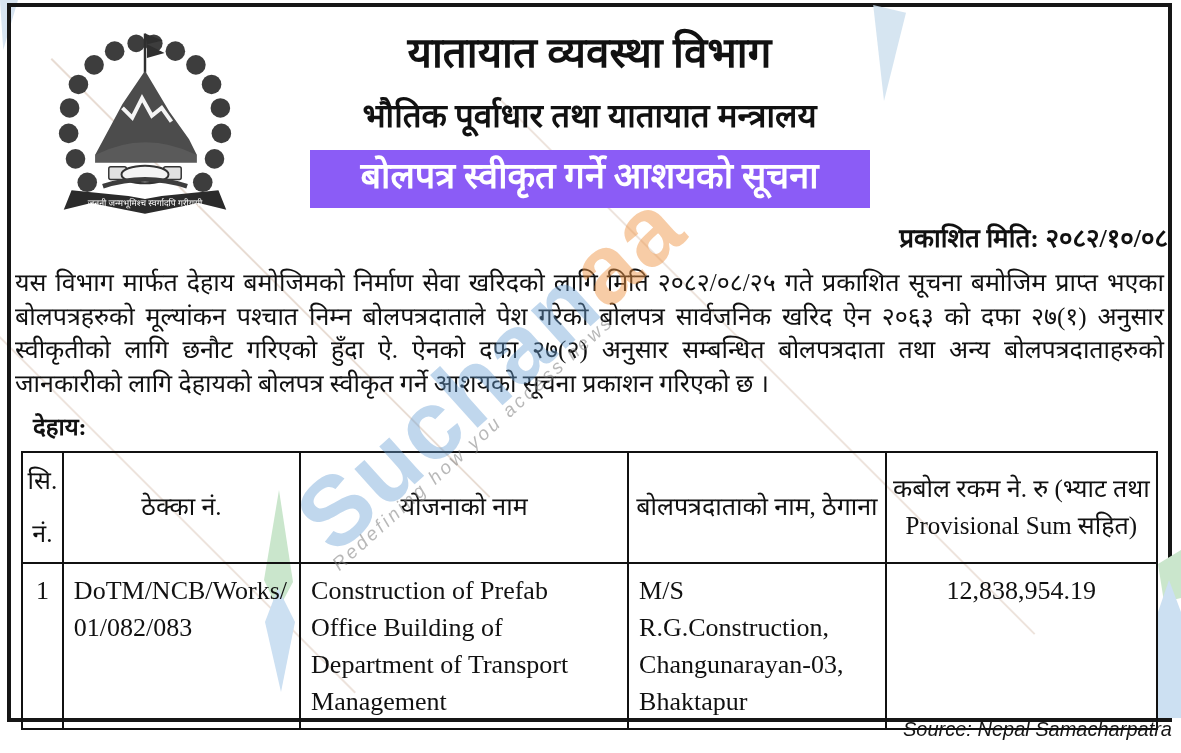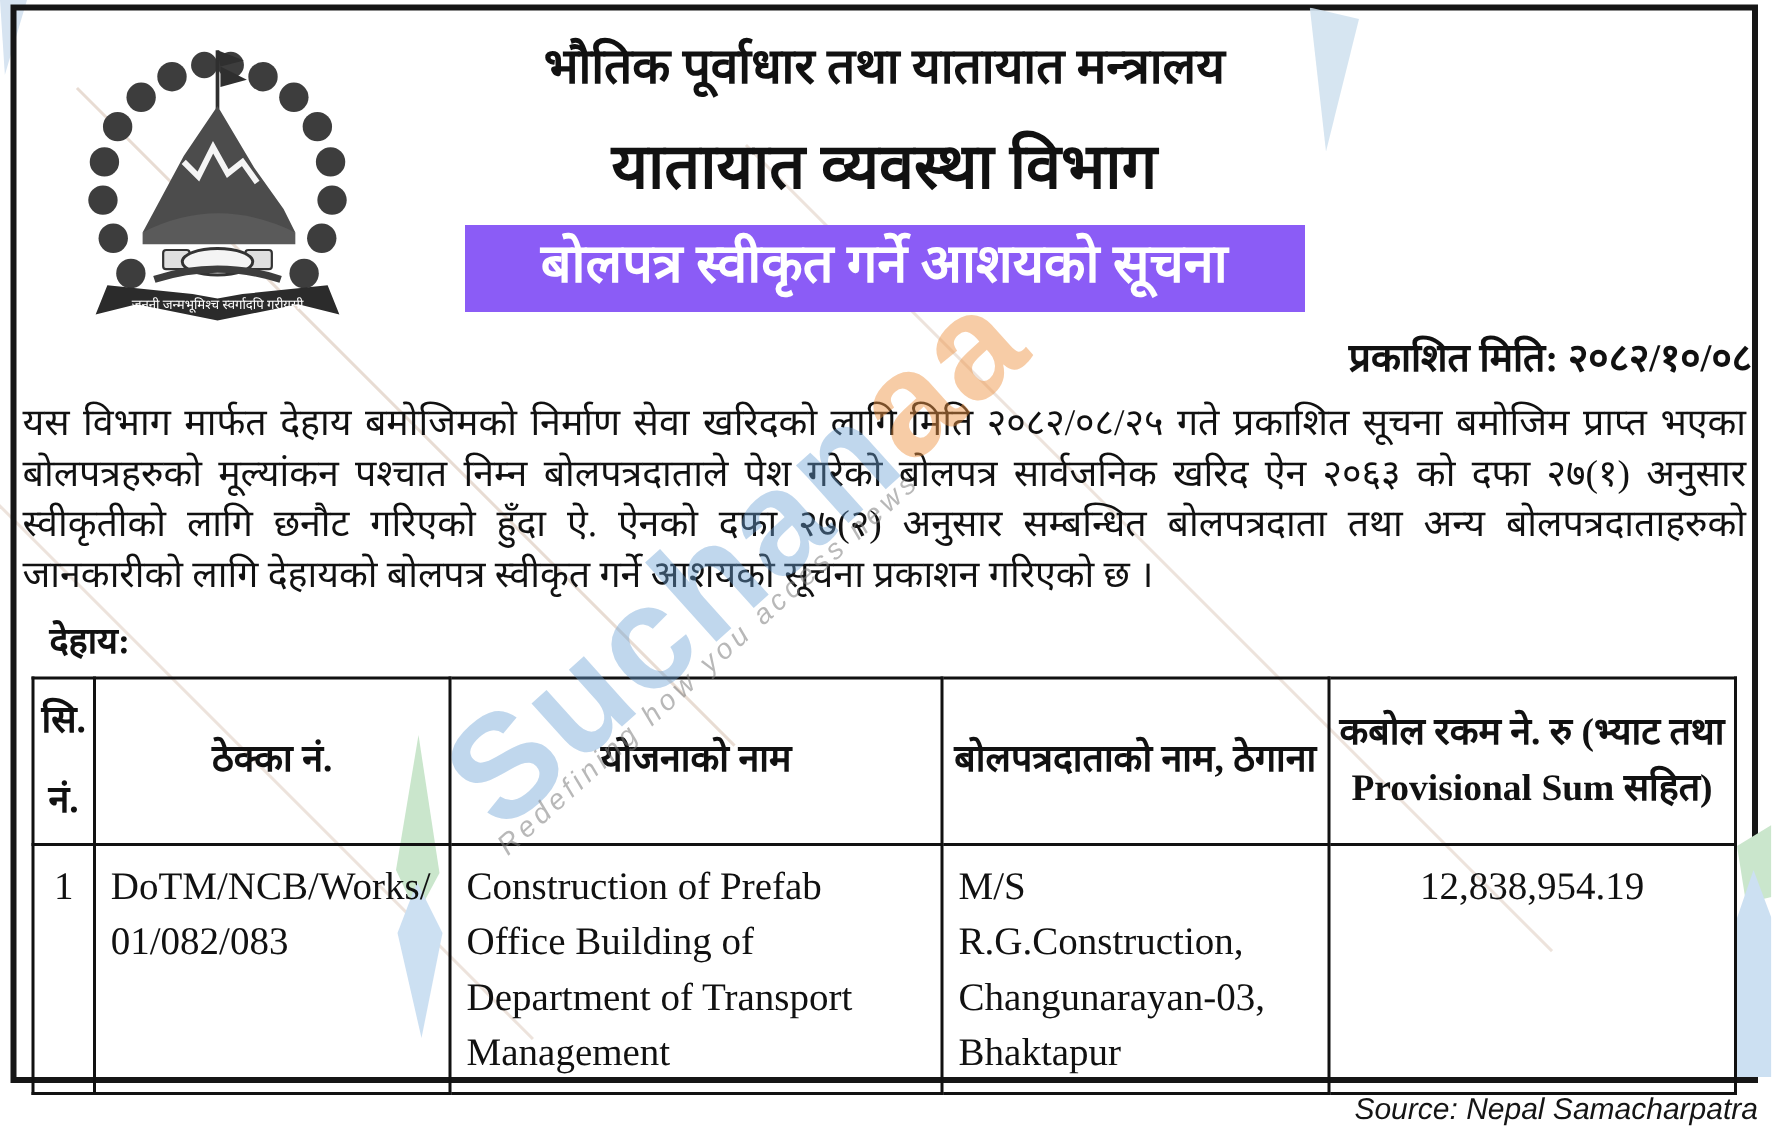--- a/index.html
+++ b/index.html
@@ -29,30 +29,30 @@
   .pub-date { text-align:right; font-weight:bold; font-size:26px; margin-top:11px; }
 
   .body-par { margin:11px 4px 0 4px; font-size:25px; line-height:33.5px; text-align:justify; }
 
   .following { margin:9px 4px 0 22px; font-size:24px; font-weight:bold; }
 
   
   table.notice { width:calc(100% - 20px); margin:9px 10px 0 10px;
                  border-collapse:collapse; table-layout:fixed; }
   table.notice th, table.notice td { border:2.5px solid #111; }
-  table.notice th { font-weight:bold; font-size:25px; text-align:center;
+  table.notice th { font-weight:normal; font-size:25px; text-align:center;
                     vertical-align:middle; height:82px; padding:2px 6px; line-height:1.45; }
   table.notice th.sn-head { line-height:2.1; padding:2px 2px; }
   table.notice td { font-size:26px; vertical-align:top; padding:8px 10px; height:110px;
                     line-height:37px; }
   td.c-sn { text-align:center; padding-left:2px; padding-right:2px; }
   td.c-amount { text-align:center; }
 
   
-  .source { position:absolute; right:9px; bottom:1px; z-index:2;
+  .source { position:absolute; right:9px; bottom:12px; z-index:2;
             font-family:"Liberation Sans","DejaVu Sans",sans-serif;
             font-style:italic; font-size:20px; color:#151515; }
 
   
   .wm-big { position:absolute; left:225px; top:315px; width:530px; text-align:center;
             transform:rotate(-42deg); z-index:3; pointer-events:none;
             font-family:"Liberation Sans","DejaVu Sans",sans-serif;
             font-weight:bold; font-size:98px; letter-spacing:2px; white-space:nowrap; }
   .wm-big .b1 { color:rgba(106,160,212,0.42); }
   .wm-big .b2 { color:rgba(238,148,70,0.48); }
@@ -133,22 +133,22 @@
     <rect x="114" y="142" width="18" height="13" rx="2" fill="#e0e0e0" stroke="#333" stroke-width="1.5"></rect>
     <ellipse cx="95" cy="150" rx="24" ry="9" fill="#f4f4f4" stroke="#333" stroke-width="2"></ellipse>
 
     <path d="M52,162 Q95,148 138,162" fill="none" stroke="#3d3d3d" stroke-width="5"></path>
 
     <path d="M20,166 L78,172 L95,175 L112,172 L170,166 L178,186 L150,179 L95,190 L40,179 L12,186 Z" fill="#2b2b2b"></path>
     <text x="95" y="182" text-anchor="middle" font-size="9" fill="#ffffff">जननी जन्मभूमिश्च स्वर्गादपि गरीयसी</text>
   </svg>
 
   <div class="content">
+    <div class="hdr hdr-dept">यातायात व्यवस्था विभाग</div>
     <div class="hdr hdr-ministry">भौतिक पूर्वाधार तथा यातायात मन्त्रालय</div>
-    <div class="hdr hdr-dept">यातायात व्यवस्था विभाग</div>
 
     <div class="banner-wrap">
       <div class="banner">बोलपत्र स्वीकृत गर्ने आशयको सूचना</div>
     </div>
 
     <div class="pub-date">प्रकाशित मिति: २०८२/१०/०८</div>
 
     <div class="body-par">यस विभाग मार्फत देहाय बमोजिमको निर्माण सेवा खरिदको लागि मिति २०८२/०८/२५ गते प्रकाशित सूचना बमोजिम प्राप्त भएका बोलपत्रहरुको मूल्यांकन पश्चात निम्न बोलपत्रदाताले पेश गरेको बोलपत्र सार्वजनिक खरिद ऐन २०६३ को दफा २७(१) अनुसार स्वीकृतीको लागि छनौट गरिएको हुँदा ऐ. ऐनको दफा २७(२) अनुसार सम्बन्धित बोलपत्रदाता तथा अन्य बोलपत्रदाताहरुको जानकारीको लागि देहायको बोलपत्र स्वीकृत गर्ने आशयको सूचना प्रकाशन गरिएको छ ।</div>
 
     <div class="following">देहाय:</div>

